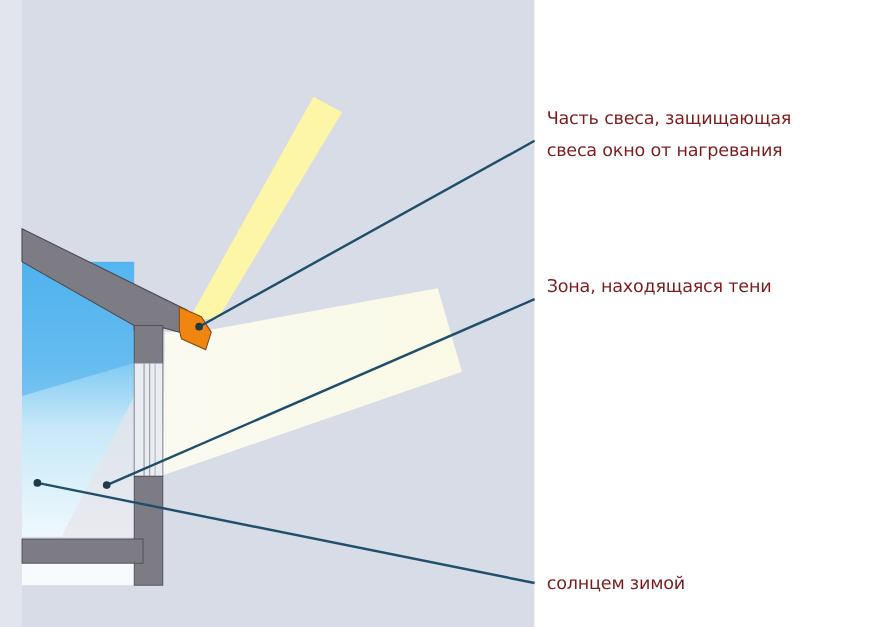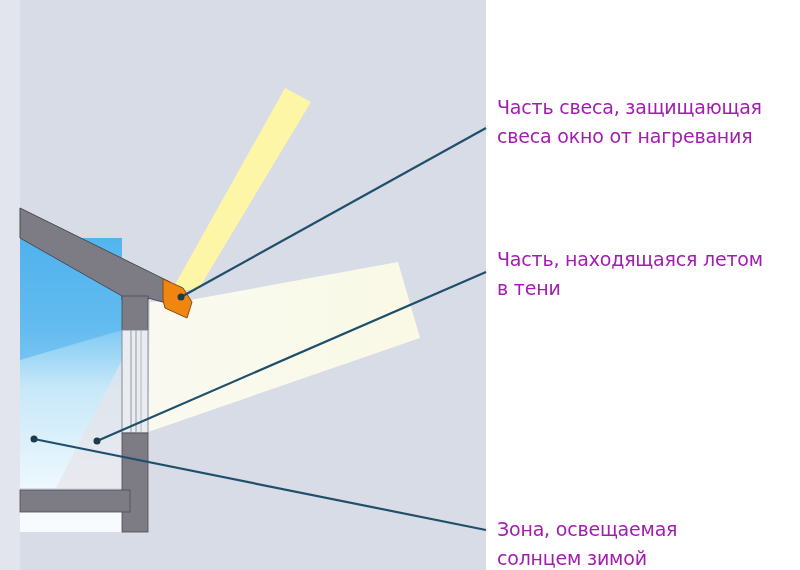--- a/index.html
+++ b/index.html
@@ -1,18 +1,18 @@
 <!DOCTYPE html>
 <html><head>
 <meta charset="utf-8">
 <style>
   html, body { margin: 0; padding: 0; }
   body { width: 800px; height: 570px; position: relative; overflow: hidden; background: #ffffff; font-family: "DejaVu Sans", sans-serif; }
   #stage { position: absolute; left: 0; top: 0; width: 800px; height: 570px; }
-  .label { position: absolute; left: 497px; font-size: 19px; line-height: 29px; color: #a21caf; font-family: "DejaVu Sans", sans-serif; letter-spacing: -0.2px; white-space: nowrap; }
+  .label { position: absolute; left: 497px; font-size: 16px; line-height: 29px; color: #7f1d1d; font-family: "DejaVu Sans", sans-serif; letter-spacing: -0.2px; white-space: nowrap; }
   .label span { display: block; }
 </style>
 </head>
 <body>
 
 <svg id="stage" width="800" height="570" viewBox="0 0 800 570" xmlns="http://www.w3.org/2000/svg">
   <defs>
     <linearGradient id="glassGrad" x1="0" y1="0" x2="0" y2="1">
       <stop offset="0" stop-color="#52b4ef"></stop>
       <stop offset="0.35" stop-color="#7cc8f3"></stop>
@@ -65,20 +65,18 @@
   <line x1="34" y1="439" x2="486" y2="530" stroke="#1f4f6a" stroke-width="2.2"></line>
   <circle cx="34" cy="439" r="3.5" fill="#1f3a4a"></circle>
 </svg>
 
 <div class="label" style="top:93px;">
   <span>Часть свеса, защищающая</span>
   <span>свеса окно от нагревания</span>
 </div>
 
 <div class="label" style="top:245px;">
-  <span>Часть, находящаяся летом</span>
-  <span>в тени</span>
+  <span>Зона, находящаяся тени</span>
 </div>
 
 <div class="label" style="top:515px;">
-  <span>Зона, освещаемая</span>
   <span>солнцем зимой</span>
 </div>
 
 </body></html>

